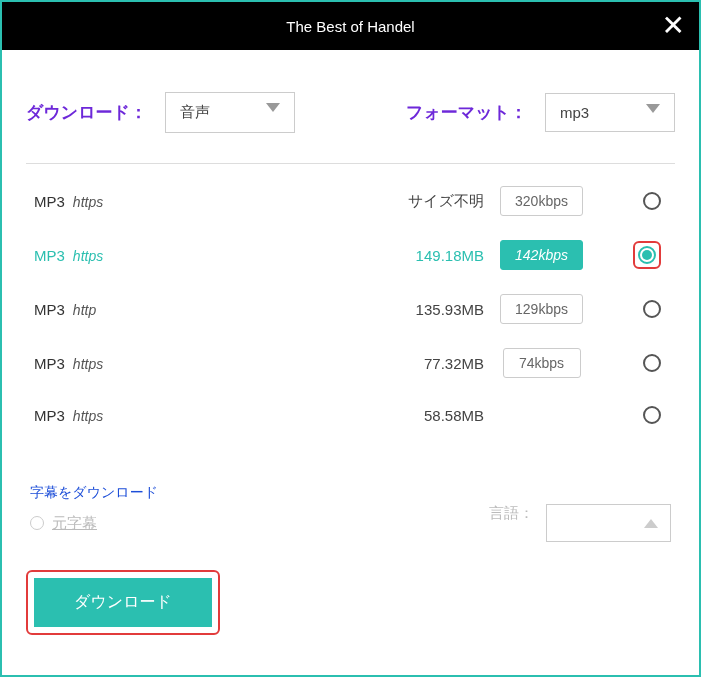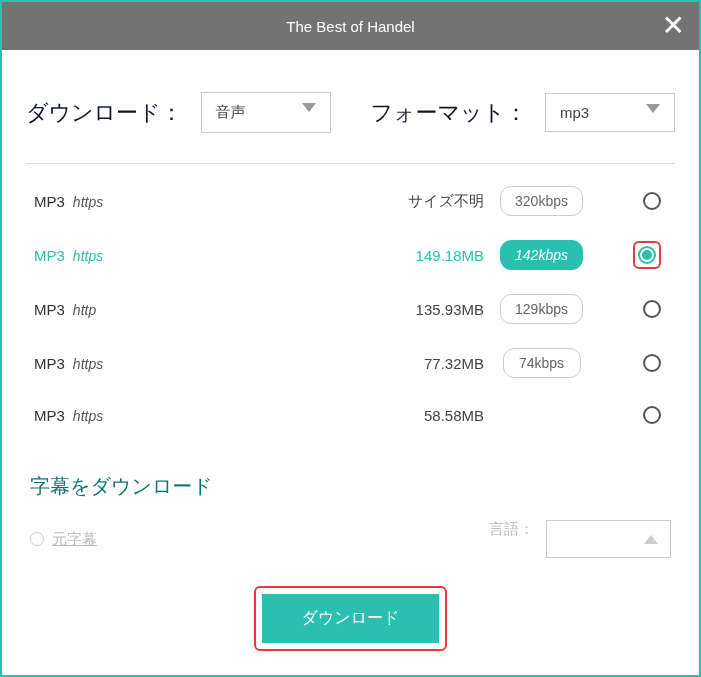--- a/index.html
+++ b/index.html
@@ -10,21 +10,21 @@
     .window {
       width: 701px;
       height: 677px;
       background: #fff;
       border: 2px solid #2bbfb0;
       display: flex;
       flex-direction: column;
     }
     .titlebar {
       height: 48px;
-      background: #737373;
+      background: #000000;
       color: #fff;
       display: flex;
       align-items: center;
       justify-content: center;
       position: relative;
       font-size: 14px;
     }
     .titlebar-title {
       font-size: 15px;
     }
@@ -49,22 +49,23 @@
       align-items: center;
       justify-content: space-between;
       padding: 42px 0 30px;
     }
     .dropdown-group {
       display: flex;
       align-items: center;
       gap: 18px;
     }
     .dropdown-label {
-      font-size: 22px;
-      color: #0f172a;
+      font-size: 17px;
+      color: #6d28d9;
+      font-weight: bold;
     }
     .dropdown {
       display: flex;
       align-items: flex-start;
       justify-content: space-between;
       border: 1px solid #ccc;
       padding: 10px 14px;
       min-width: 130px;
       cursor: pointer;
       color: #444;
@@ -107,21 +108,21 @@
       color: #444;
     }
     .col-bitrate {
       width: 115px;
       display: flex;
       justify-content: center;
     }
     .bitrate-badge {
       border: 1px solid #ccc;
       padding: 6px 14px;
-      border-radius: 11px;
+      border-radius: 3px;
       font-size: 14px;
       color: #666;
       background: #fff;
       min-width: 78px;
       text-align: center;
     }
     .col-radio {
       flex: 1;
       display: flex;
       justify-content: flex-end;
@@ -162,23 +163,23 @@
     .radio-frame {
       border: 2px solid #e23b3b;
       border-radius: 6px;
       padding: 3px;
     }
     .subtitle-section {
       margin-top: auto;
       padding: 20px 4px 28px;
     }
     .subtitle-title {
-      color: #0f766e;
-      font-size: 20px;
-      margin-bottom: 20px;
+      color: #1d4ed8;
+      font-size: 14px;
+      margin-bottom: 2px;
     }
     .subtitle-row {
       display: flex;
       align-items: center;
       justify-content: space-between;
     }
     .subtitle-left {
       display: flex;
       align-items: center;
       gap: 8px;
@@ -210,22 +211,22 @@
       padding: 0 12px;
     }
     .lang-arrow {
       width: 0; height: 0;
       border-left: 7px solid transparent;
       border-right: 7px solid transparent;
       border-bottom: 9px solid #ccc;
     }
     .footer-btn-wrap {
       display: flex;
-      justify-content: center;
-      padding-bottom: 24px;
+      justify-content: flex-start;
+      padding-bottom: 40px;
     }
     .download-btn-frame {
       border: 2px solid #e23b3b;
       border-radius: 6px;
       padding: 6px;
     }
     .download-btn {
       background: #2bbfb0;
       color: #fff;
       border: none;

